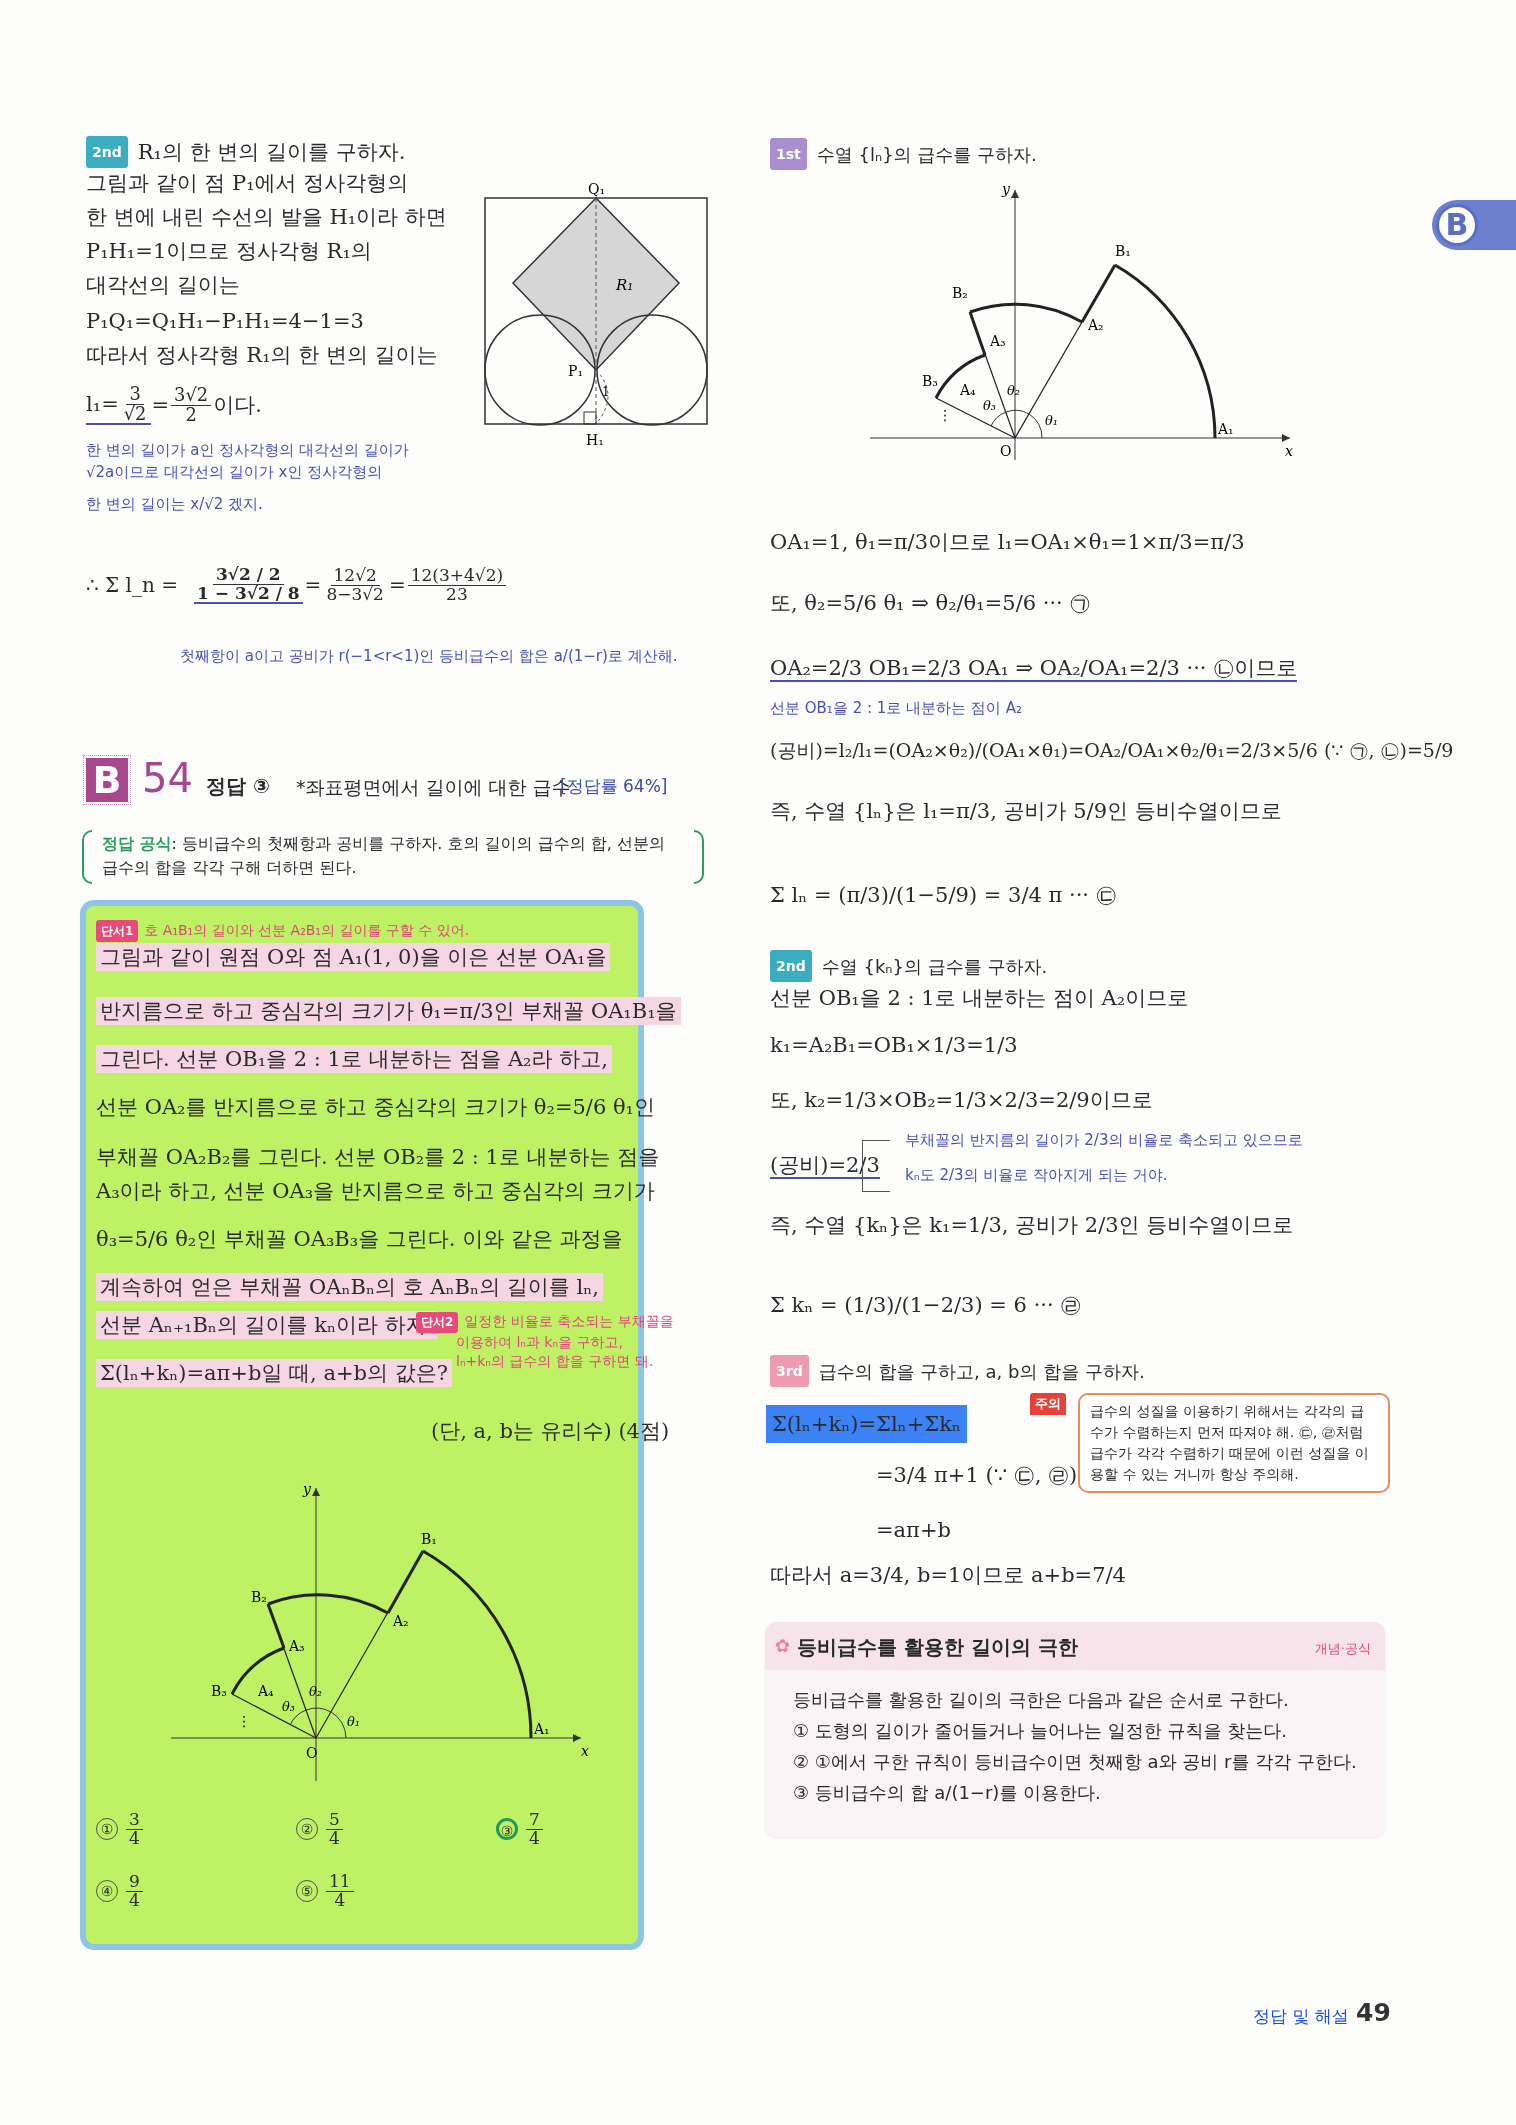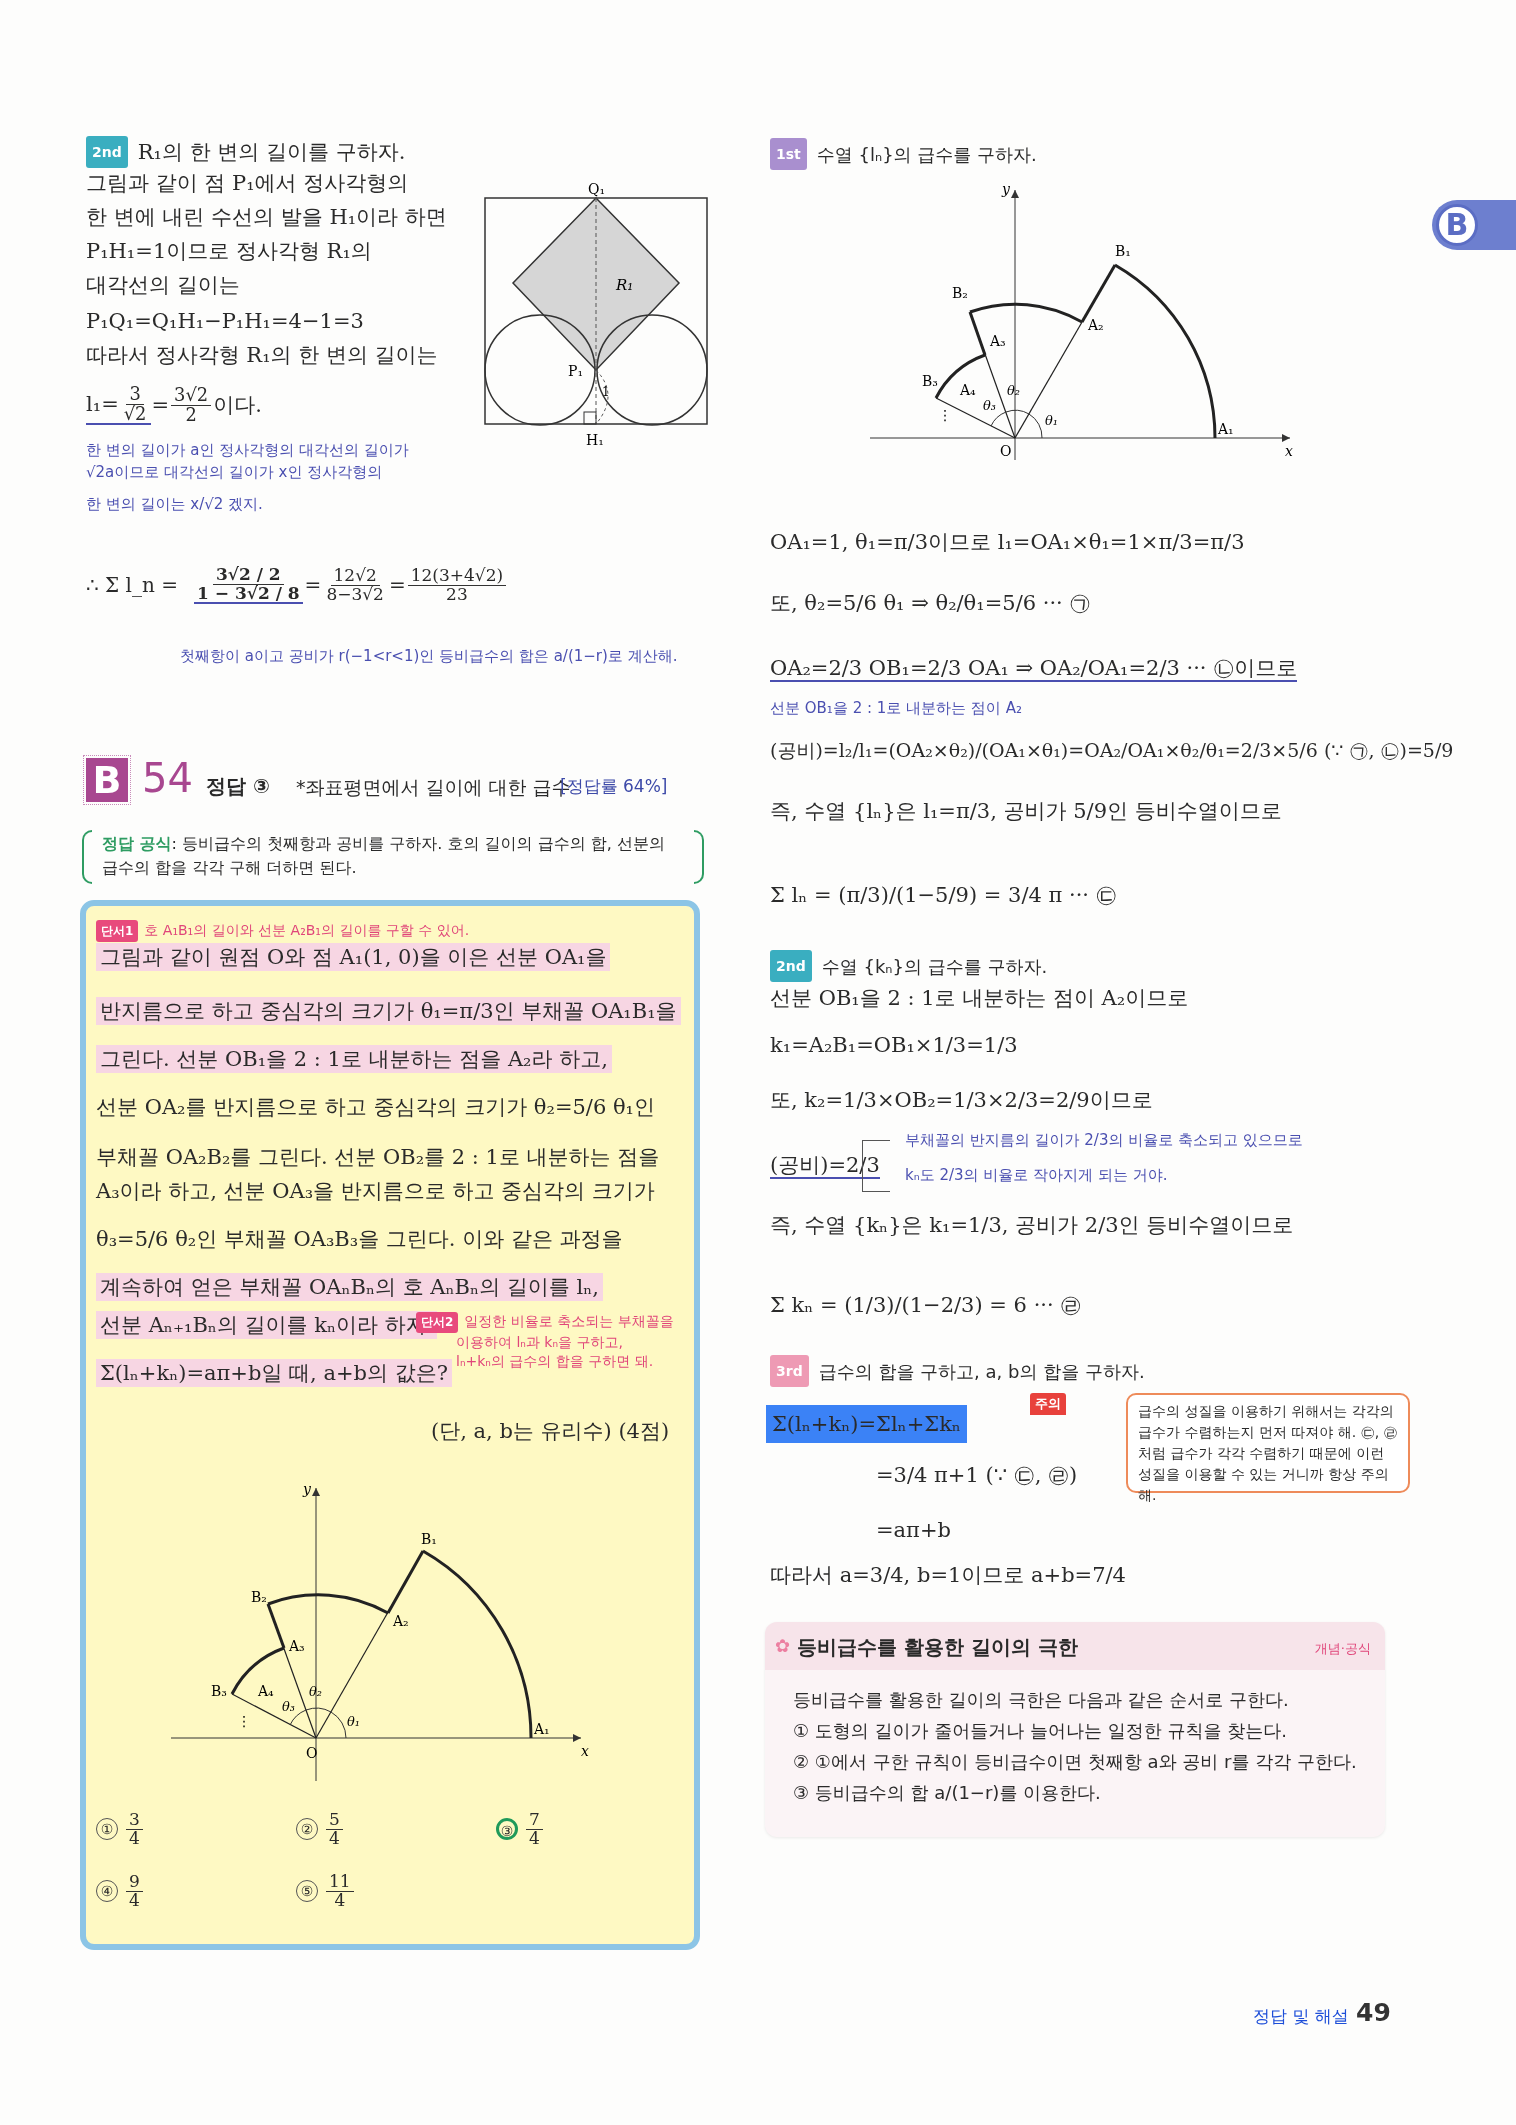--- a/index.html
+++ b/index.html
@@ -36,28 +36,28 @@
   .answer-label { position: absolute; left: 206px; top: 773px; font-size: 20px; font-weight: bold; }
   .topic { position: absolute; left: 296px; top: 775px; font-size: 19px; }
   .rate { position: absolute; left: 560px; top: 775px; font-size: 17px; color: #3d4aa8; }
 
   .formula-box { position: absolute; left: 82px; top: 830px; width: 622px; height: 54px; }
   .brk { position: absolute; top: 0; width: 10px; height: 54px; border: 2px solid #2e9c62; }
   .brk.l { left: 0; border-right: none; border-radius: 10px 0 0 10px; }
   .brk.r { right: 0; border-left: none; border-radius: 0 10px 10px 0; }
 
   .problem-box {
-    position: absolute; left: 80px; top: 900px; width: 620px; height: 1050px;
-    border: 6px solid #8cc5e6; border-radius: 14px; background: #fef9c3;
+    position: absolute; left: 80px; top: 900px; width: 564px; height: 1050px;
+    border: 6px solid #8cc5e6; border-radius: 14px; background: #bef264;
   }
 
   .hint-tag { display: inline-block; background: #e84a7c; color: #fff; font-size: 12px; font-weight: bold; padding: 1px 5px; border-radius: 3px; margin-right: 6px; }
 
   .caution-box {
-    position: absolute; left: 1126px; top: 1393px; width: 284px; height: 100px;
+    position: absolute; left: 1078px; top: 1393px; width: 312px; height: 100px;
     border: 2px solid #ee8b5a; border-radius: 10px; padding: 6px 10px; font-size: 14px; line-height: 21px; background: #fff;
   }
   .caution-tag { position: absolute; left: 1030px; top: 1393px; background: #e8413c; color: #fff; font-size: 13px; font-weight: bold; padding: 2px 5px; border-radius: 3px 3px 0 0; }
 
   .concept-box {
     position: absolute; left: 765px; top: 1622px; width: 620px; height: 215px;
     border-radius: 12px; background: #fbf4f6; box-shadow: 0 1px 3px rgba(0,0,0,0.08);
   }
   .concept-head { height: 48px; background: #f7e4ea; border-radius: 12px 12px 0 0; position: relative; }
   .concept-title { position: absolute; left: 32px; top: 12px; font-size: 20px; font-weight: bold; }

